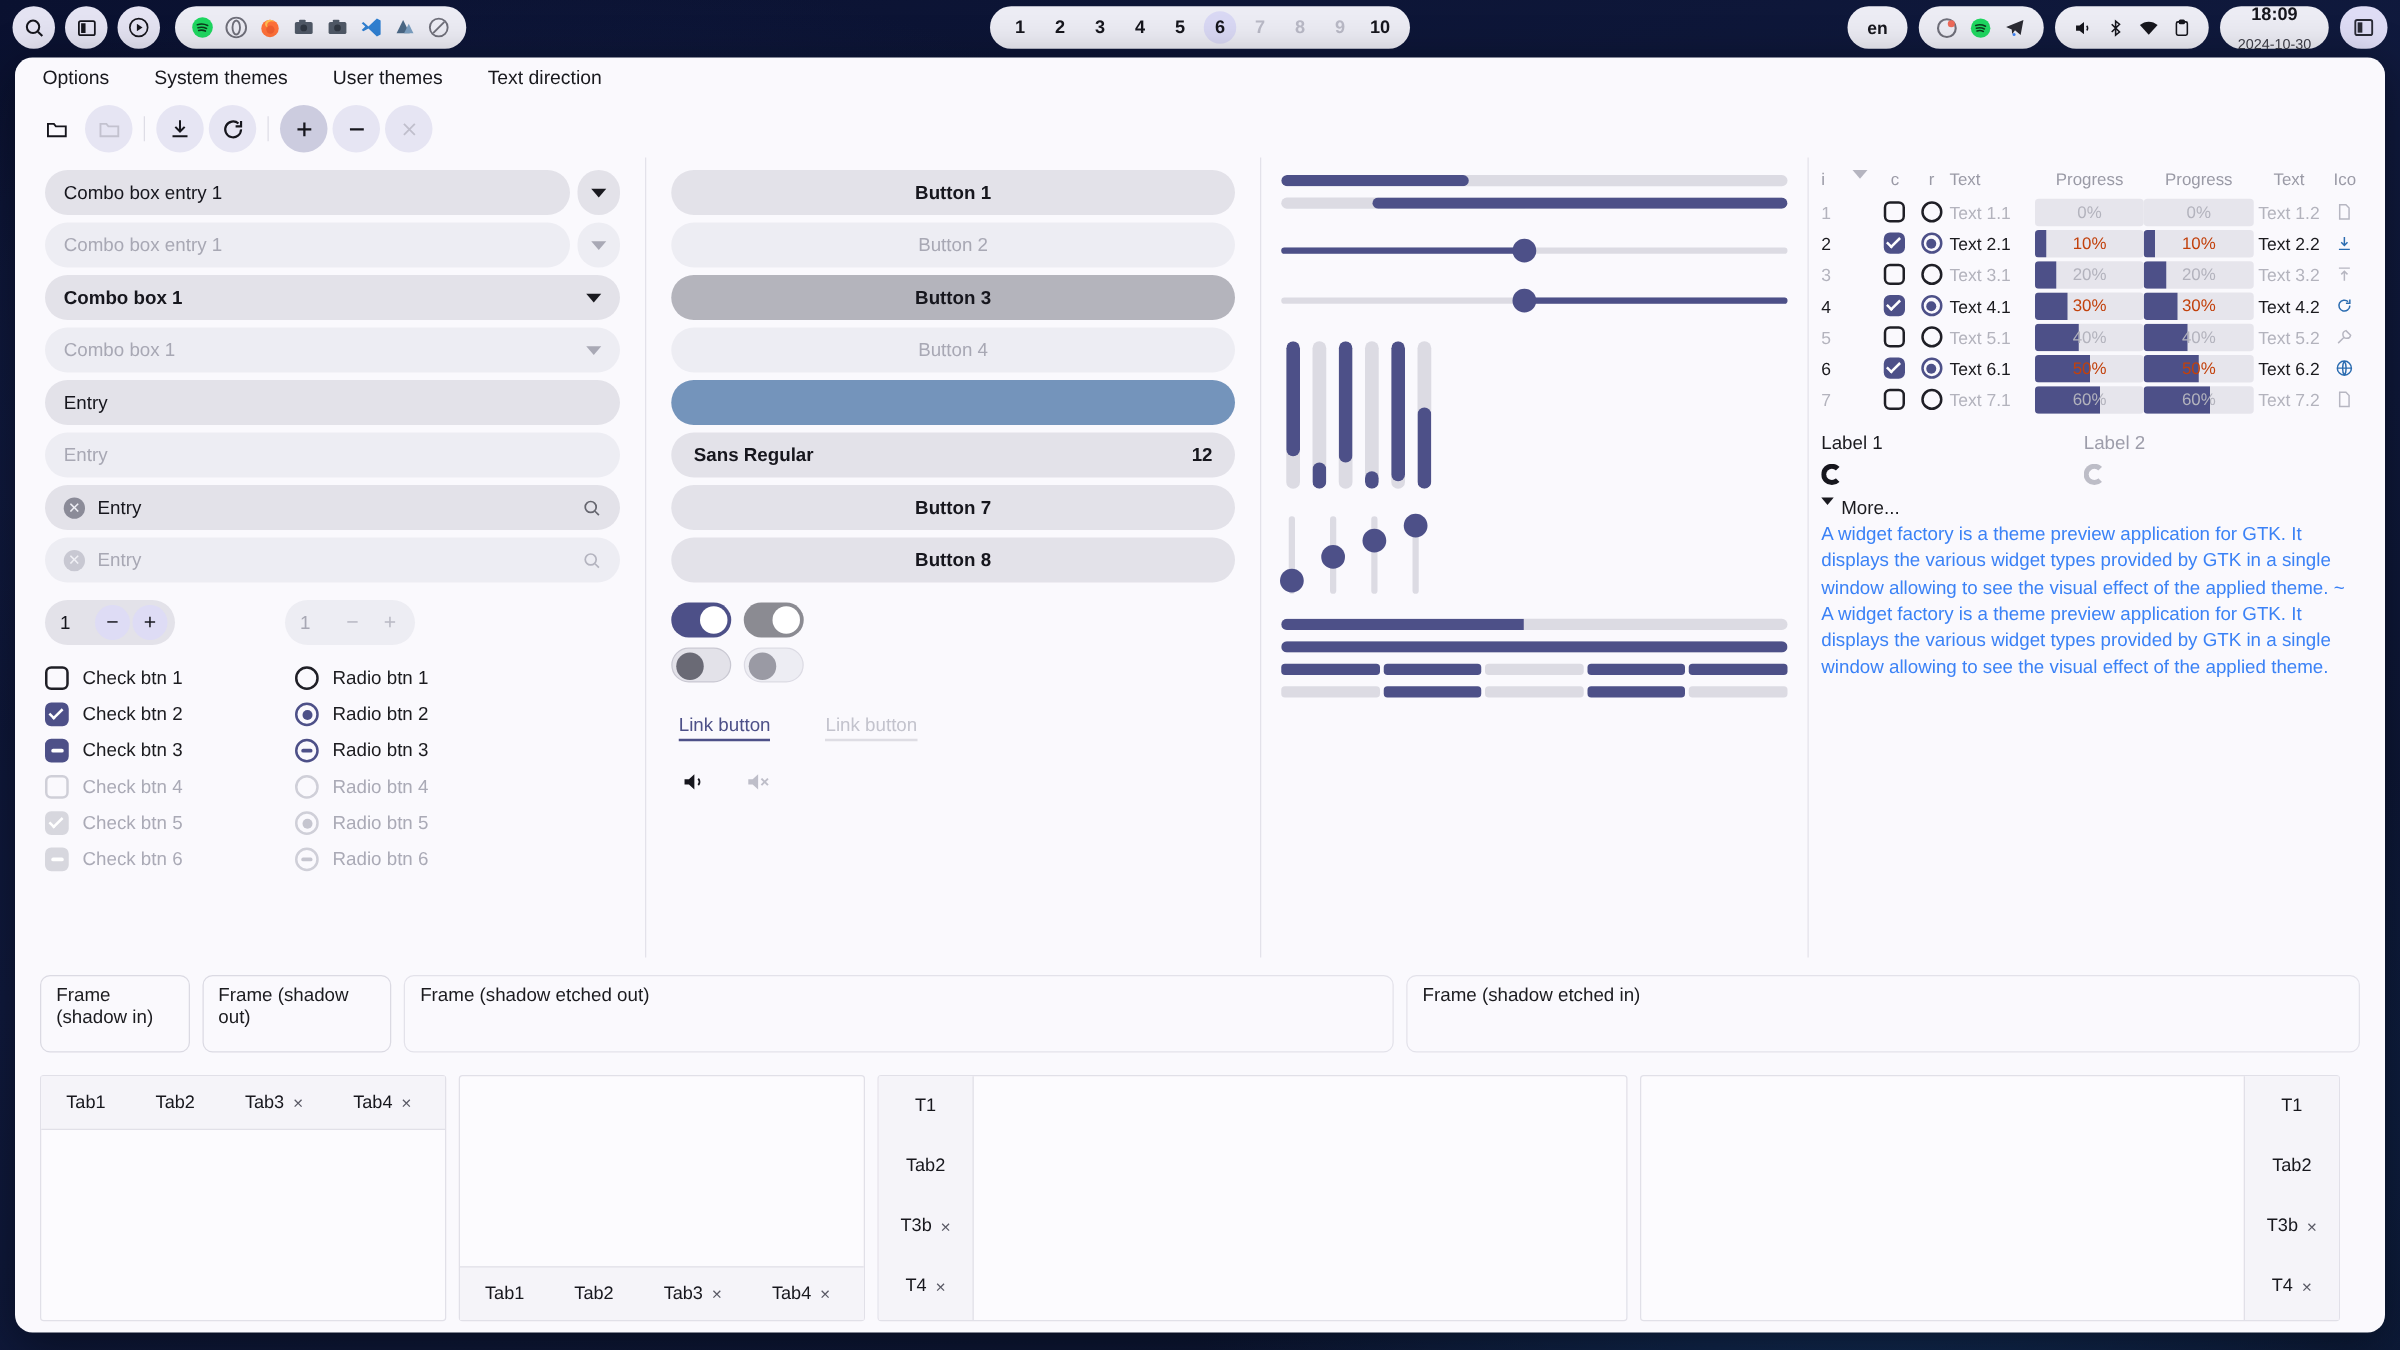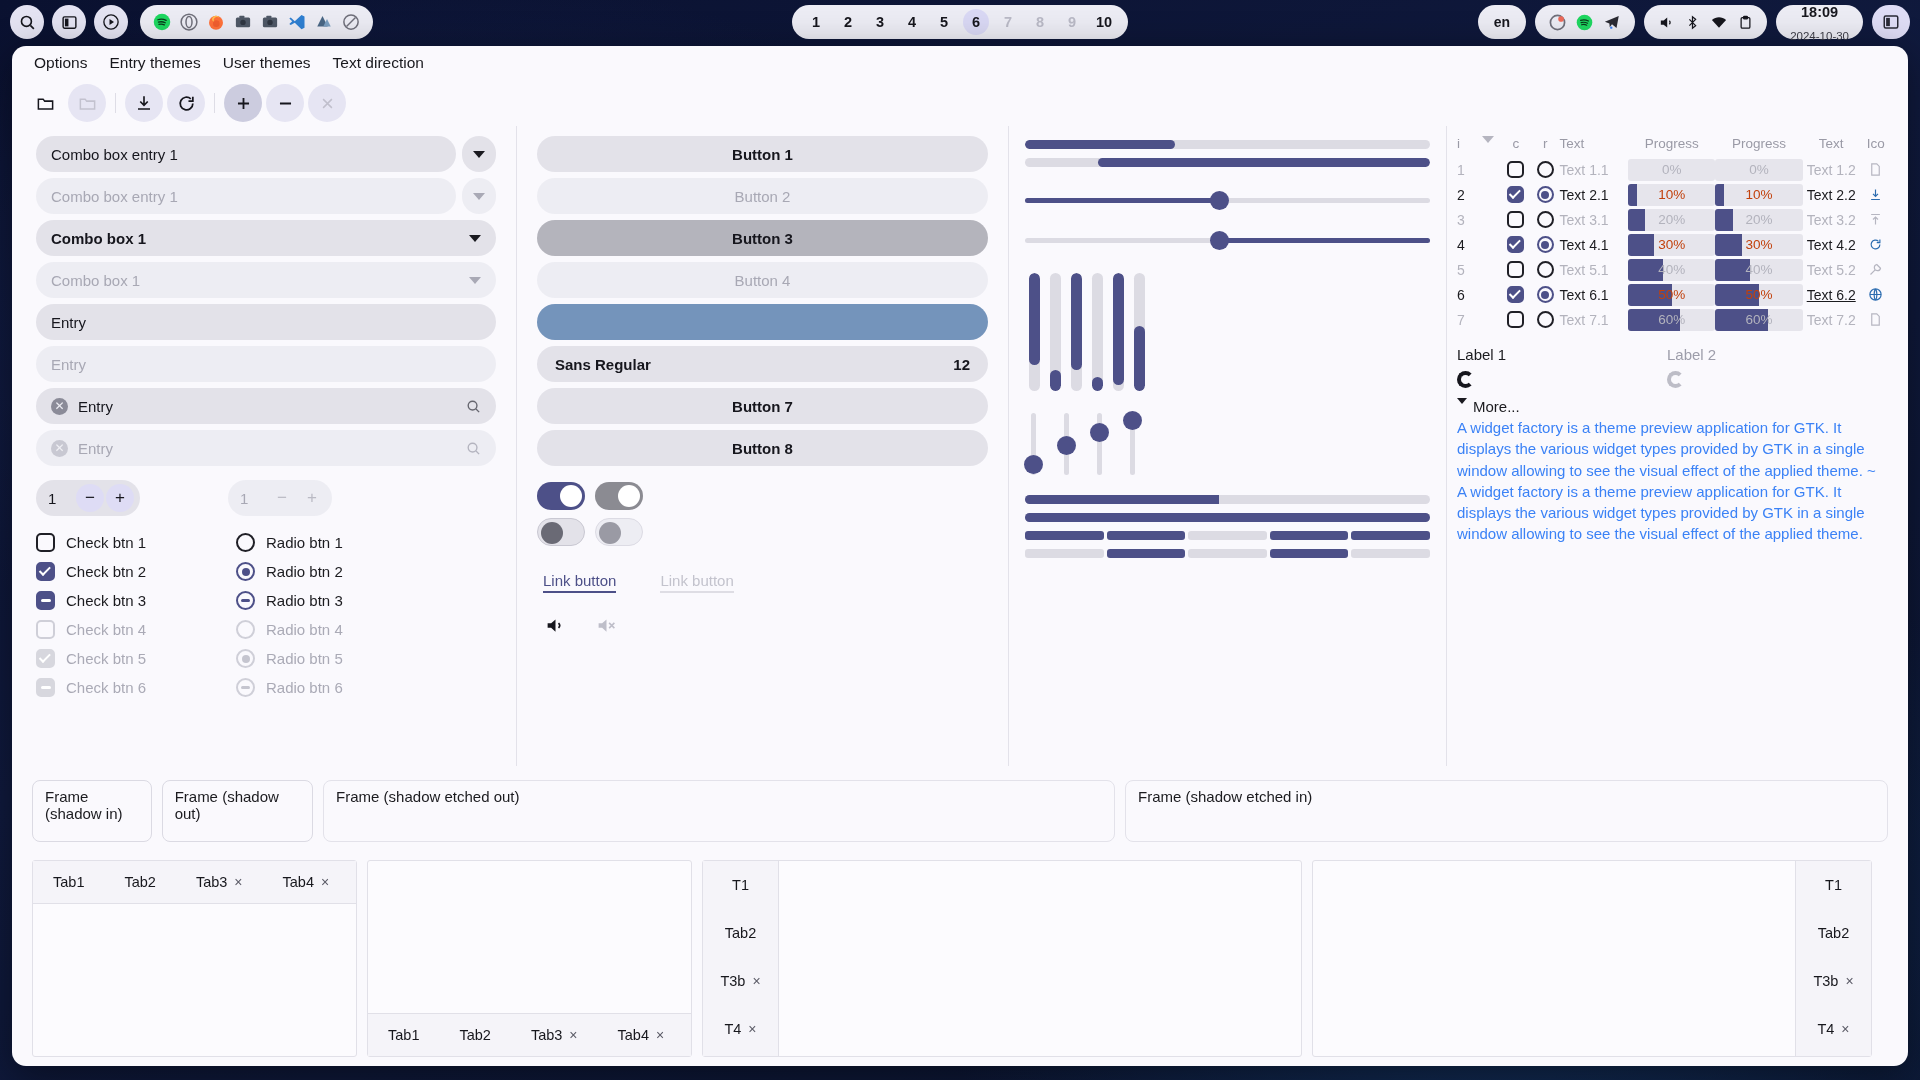--- a/index.html
+++ b/index.html
@@ -64,21 +64,21 @@
 
   
   #win {
     position: absolute; left: 12px; top: 46px; width: 1896px; height: 1020px;
     background: #faf9fd; border-radius: 14px;
     overflow: hidden;
     box-shadow: 0 10px 40px rgba(0,0,0,.45);
     display: flex; flex-direction: column;
   }
   #menubar {
-    height: 34px; display: flex; align-items: center; gap: 22px;
+    height: 34px; display: flex; align-items: center; gap: 36px;
     padding: 0 22px; font-size: 15.5px; color: #18181d; flex: none;
   }
   #menubar span { cursor: default; }
 
   #toolbar {
     height: 46px; display: flex; align-items: center; gap: 4px;
     padding: 0 14px; flex: none;
   }
   .tbtn {
     width: 38px; height: 38px; border-radius: 999px;
@@ -404,21 +404,21 @@
           <rect x="5.5" y="6.5" width="5" height="11" fill="#2a2a36" stroke="none"></rect>
         </svg>
     </div>
   </div>
 </div>
 
 <div id="win">
 
   <div id="menubar">
     <span>Options</span>
-    <span>Entry themes</span>
+    <span>System themes</span>
     <span>User themes</span>
     <span>Text direction</span>
   </div>
 
   <div id="toolbar">
     <div class="tbtn">
       <svg width="19" height="19" viewBox="0 0 24 24" fill="none" stroke="#16161d" stroke-width="1.9">
           <path d="M3 6.5h6l2 2.5h10v10H3z"></path>
         </svg>
     </div>
@@ -901,21 +901,21 @@
                   <i style="width: 50%;"></i>
                   <b>50%</b>
                 </span>
               </span>
               <span class="c-p2">
                 <span class="tv-prog">
                   <i style="width: 50%;"></i>
                   <b>50%</b>
                 </span>
               </span>
-              <span class="c-t2" style="text-align: center; text-decoration: underline;">Text 6.2</span>
+              <span class="c-t2" style="text-align: center;">Text 6.2</span>
               <span class="c-ic">
                 <svg width="15" height="15" viewBox="0 0 24 24" fill="none" stroke="#2b6cb0" stroke-width="1.9">
                   <path d="M12 3a9 9 0 100 18 9 9 0 000-18zM3 12h18M12 3c3 4 3 14 0 18M12 3c-3 4-3 14 0 18"></path>
                 </svg>
               </span>
             </div>
             <div class="tv-row">
               <span class="c-i tv-dim">7</span>
               <span class="c-s"></span>
               <span class="c-c">

